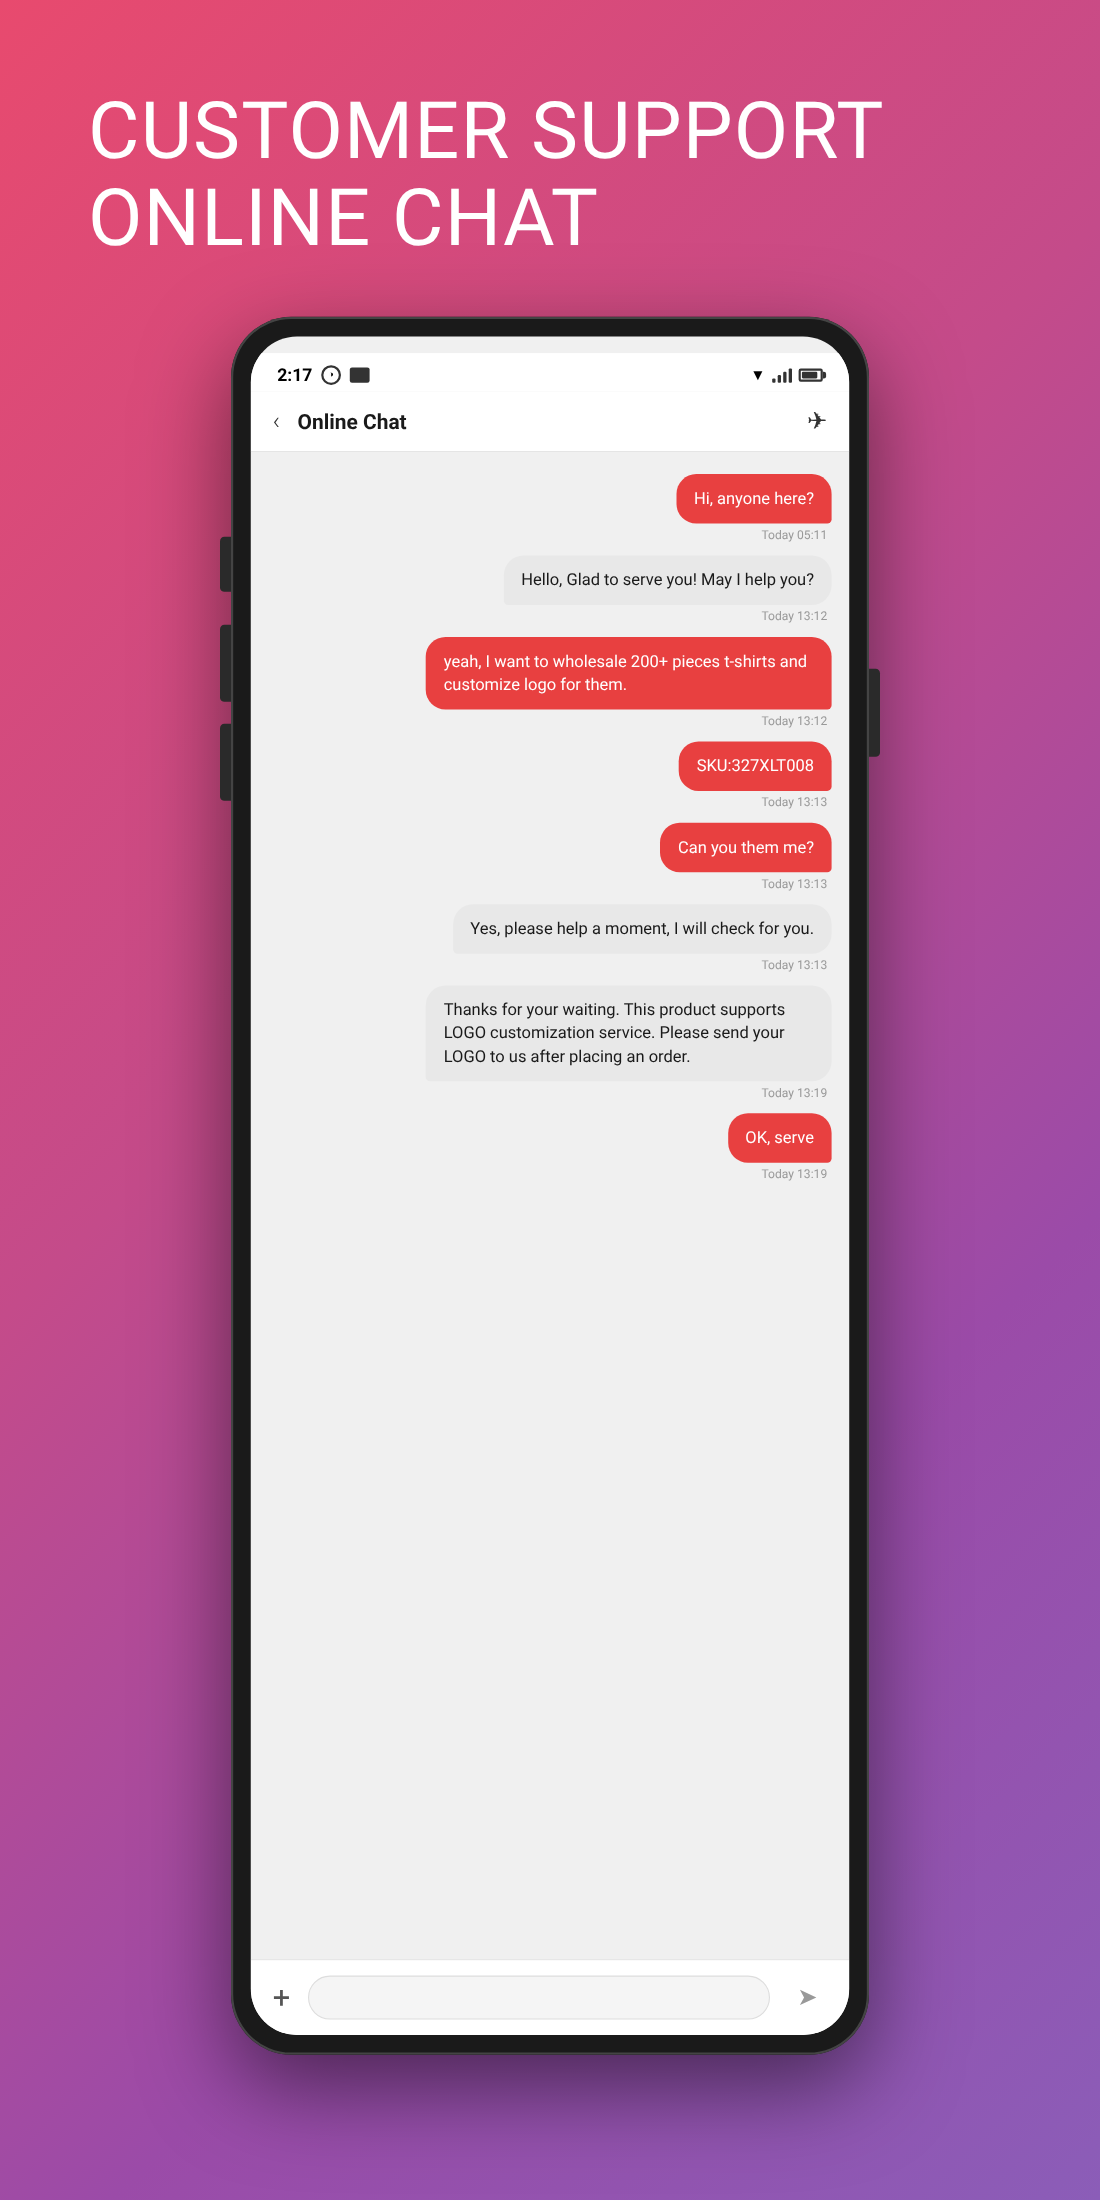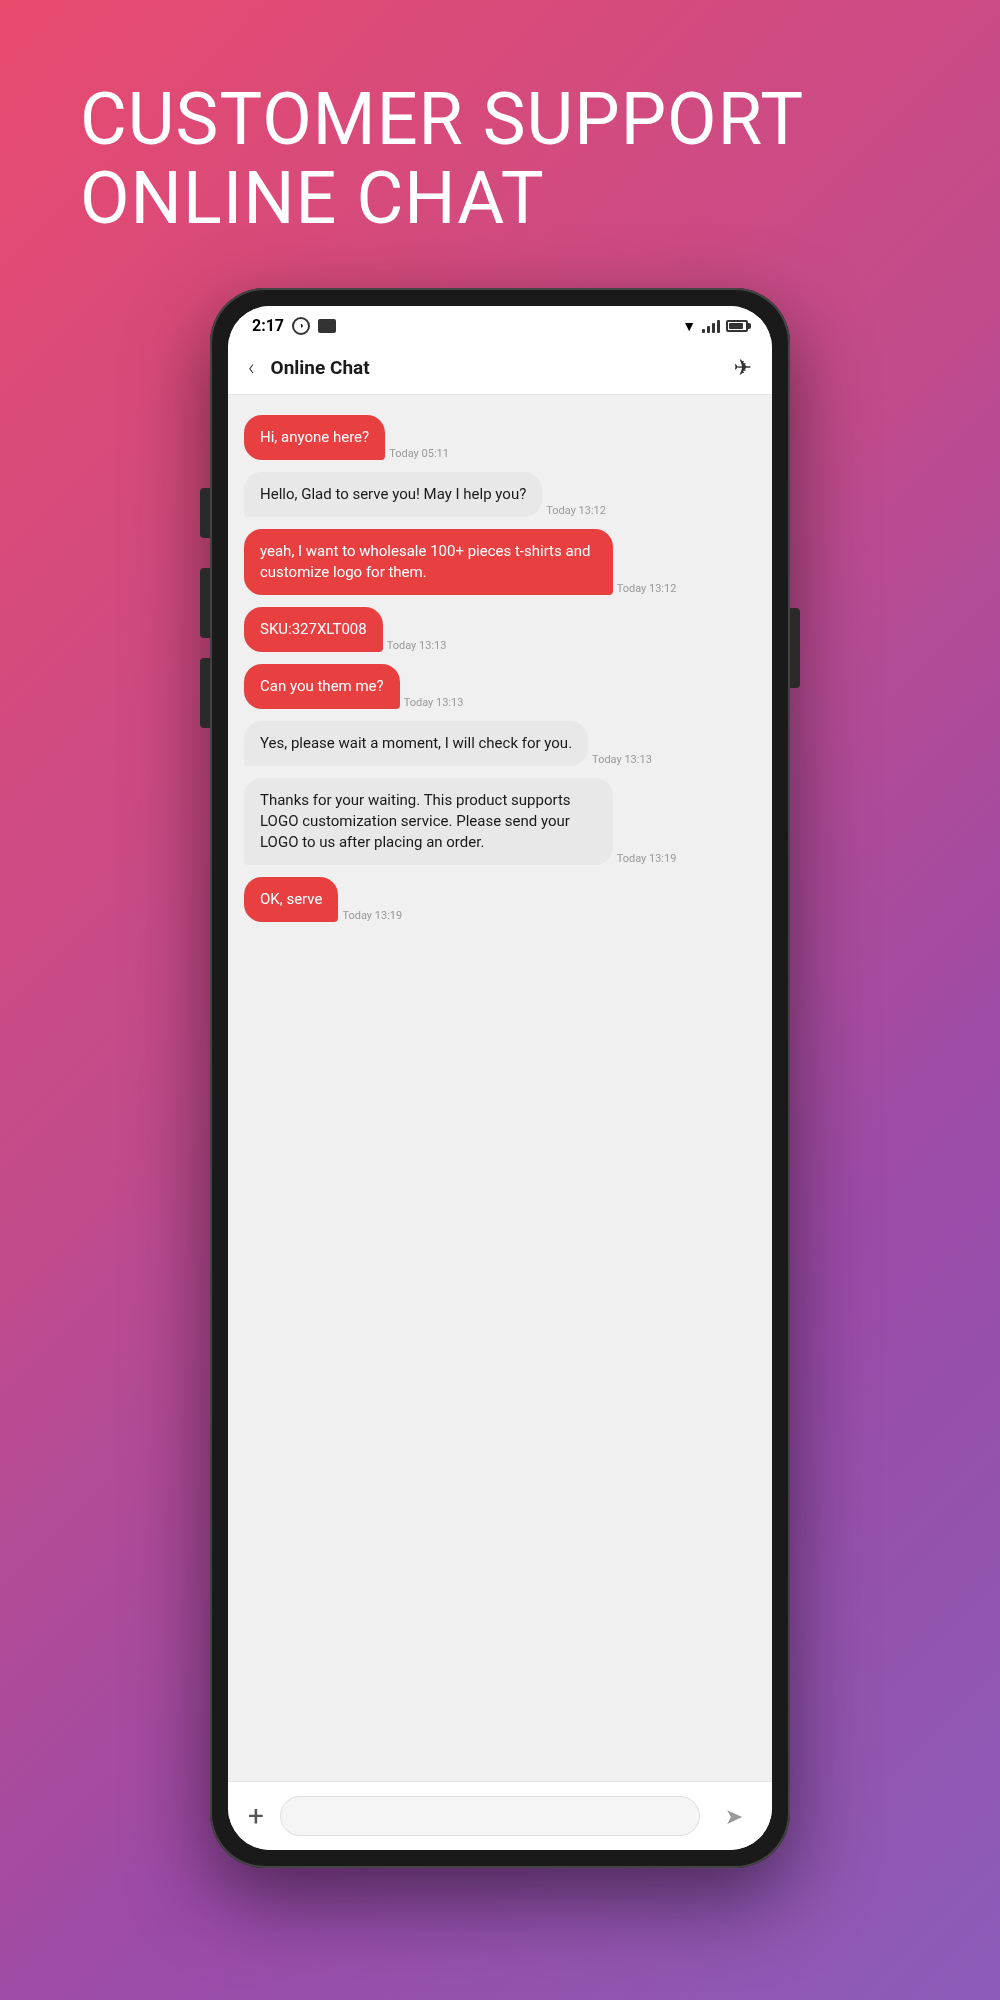--- a/index.html
+++ b/index.html
@@ -49,20 +49,21 @@
     }
 
     
     .status-bar {
       background: white;
       display: flex;
       justify-content: space-between;
       align-items: center;
       padding: 10px 24px 6px 24px;
       flex-shrink: 0;
+      margin-top: 15px;
     }
 
     .status-left {
       display: flex;
       align-items: center;
       gap: 8px;
       font-size: 15px;
       font-weight: 600;
     }
 
@@ -178,21 +179,21 @@
       background: #f0f0f0;
       padding: 20px 16px;
       overflow-y: auto;
       display: flex;
       flex-direction: column;
       gap: 12px;
     }
 
     .message-row {
       display: flex;
-      flex-direction: row;
+      flex-direction: column;
     }
 
     .message-row.sent {
       align-items: flex-end;
     }
 
     .message-row.received {
       align-items: flex-end;
     }
 
@@ -354,33 +355,33 @@
 
       <div class="message-row sent">
             <div class="message-bubble">Hi, anyone here?</div>
             <div class="message-time">Today 05:11</div>
           </div>
           <div class="message-row received">
             <div class="message-bubble">Hello, Glad to serve you! May I help you?</div>
             <div class="message-time">Today 13:12</div>
           </div>
           <div class="message-row sent">
-            <div class="message-bubble">yeah, I want to wholesale 100+ pieces t-shirts and customize logo for them.</div>
+            <div class="message-bubble">yeah, I want to wholesale 200+ pieces t-shirts and customize logo for them.</div>
             <div class="message-time">Today 13:12</div>
           </div>
           <div class="message-row sent">
             <div class="message-bubble">SKU:327XLT008</div>
             <div class="message-time">Today 13:13</div>
           </div>
           <div class="message-row sent">
             <div class="message-bubble">Can you them me?</div>
             <div class="message-time">Today 13:13</div>
           </div>
           <div class="message-row received">
-            <div class="message-bubble">Yes, please wait a moment, I will check for you.</div>
+            <div class="message-bubble">Yes, please help a moment, I will check for you.</div>
             <div class="message-time">Today 13:13</div>
           </div>
           <div class="message-row received">
             <div class="message-bubble">Thanks for your waiting. This product supports LOGO customization service. Please send your LOGO to us after placing an order.</div>
             <div class="message-time">Today 13:19</div>
           </div>
           <div class="message-row sent">
             <div class="message-bubble">OK, serve</div>
             <div class="message-time">Today 13:19</div>
           </div>

